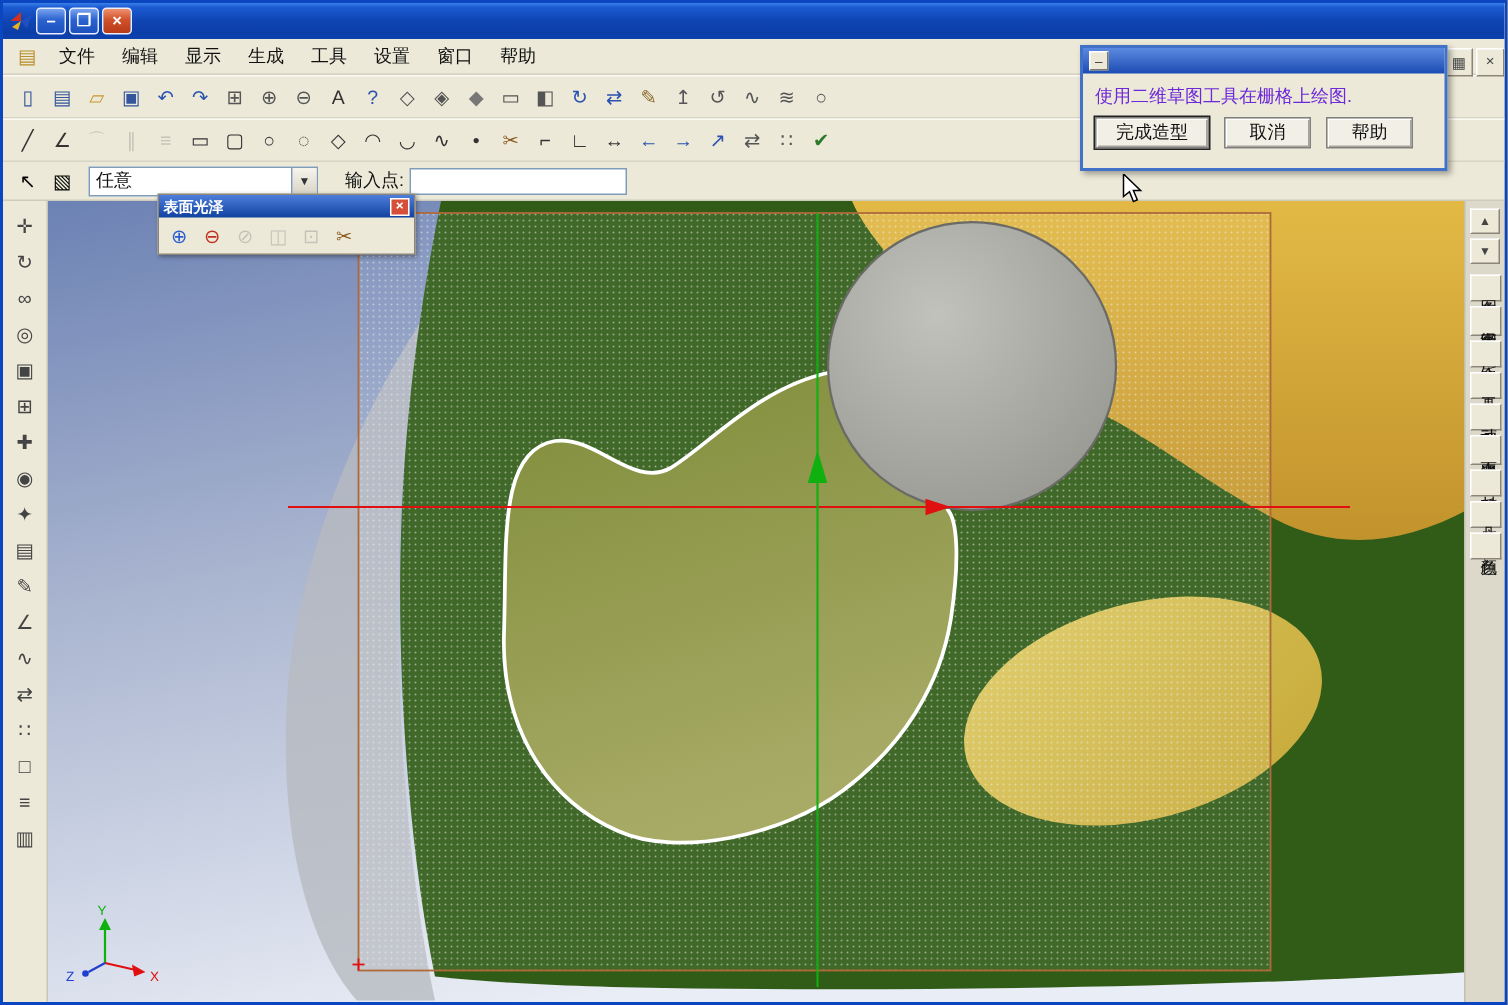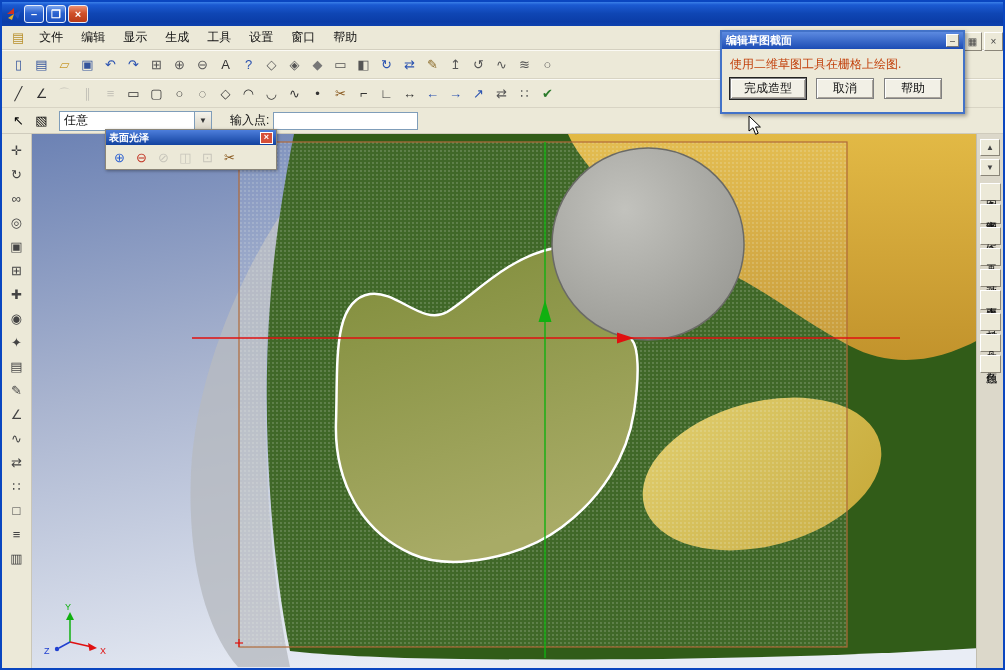--- a/index.html
+++ b/index.html
@@ -64,21 +64,21 @@
   
   #canvas{position:absolute;left:30px;top:132px;width:948px;height:538px;}
 
   
   .dialog{position:absolute;left:718px;top:28px;width:245px;height:84px;background:#ece9d8;border:2px solid #4272c8;z-index:6;
     box-shadow:2px 2px 4px rgba(0,0,0,.35);}
   .dlg-title{height:17px;background:linear-gradient(180deg,#5c8ae0,#1c4cb4);display:flex;align-items:center;padding:0 4px;}
   .dlg-title-text{color:#fff;font-size:11px;font-weight:bold;flex:1;}
   .dlg-min{width:13px;height:13px;background:#ece9d8;border:1px solid;border-color:#fff #777 #777 #fff;font-size:9px;
     line-height:10px;text-align:center;color:#333;}
-  .dlg-msg{font-size:12px;color:#c2410c;padding:7px 8px 5px 8px;}
+  .dlg-msg{font-size:12px;color:#6d28d9;padding:7px 8px 5px 8px;}
   .dlg-buttons{display:flex;padding-left:8px;gap:10px;}
   .btn{height:21px;background:#f2f0e6;border:1px solid #808080;box-shadow:inset 1px 1px 0 #fff,inset -1px -1px 0 #a8a39a;
     font-size:12px;padding:0 10px;color:#111;}
   .btn.default{outline:1px solid #222;text-align:center;}
   .btn.finish{width:76px;}
   .btn.small{width:58px;}
 
   
   .booltb{position:absolute;left:103px;top:127px;width:172px;background:#ece9d8;border:1px solid #8a8578;z-index:5;
     box-shadow:1px 1px 3px rgba(0,0,0,.35);}
@@ -442,21 +442,20 @@
         <div class="vtab">动画</div>
         <div class="vtab">表面光泽</div>
         <div class="vtab">材质</div>
         <div class="vtab">凸痕</div>
         <div class="vtab">颜色</div>
       </div>
   </div>
 
   <div class="dialog">
     <div class="dlg-title">
-      <span class="dlg-title-text">编辑草图截面</span>
       <button class="dlg-min">–</button>
     </div>
     <div class="dlg-msg">使用二维草图工具在栅格上绘图.</div>
     <div class="dlg-buttons">
       <button class="btn finish default">完成造型</button>
       <button class="btn small">取消</button>
       <button class="btn small">帮助</button>
     </div>
   </div>
 

